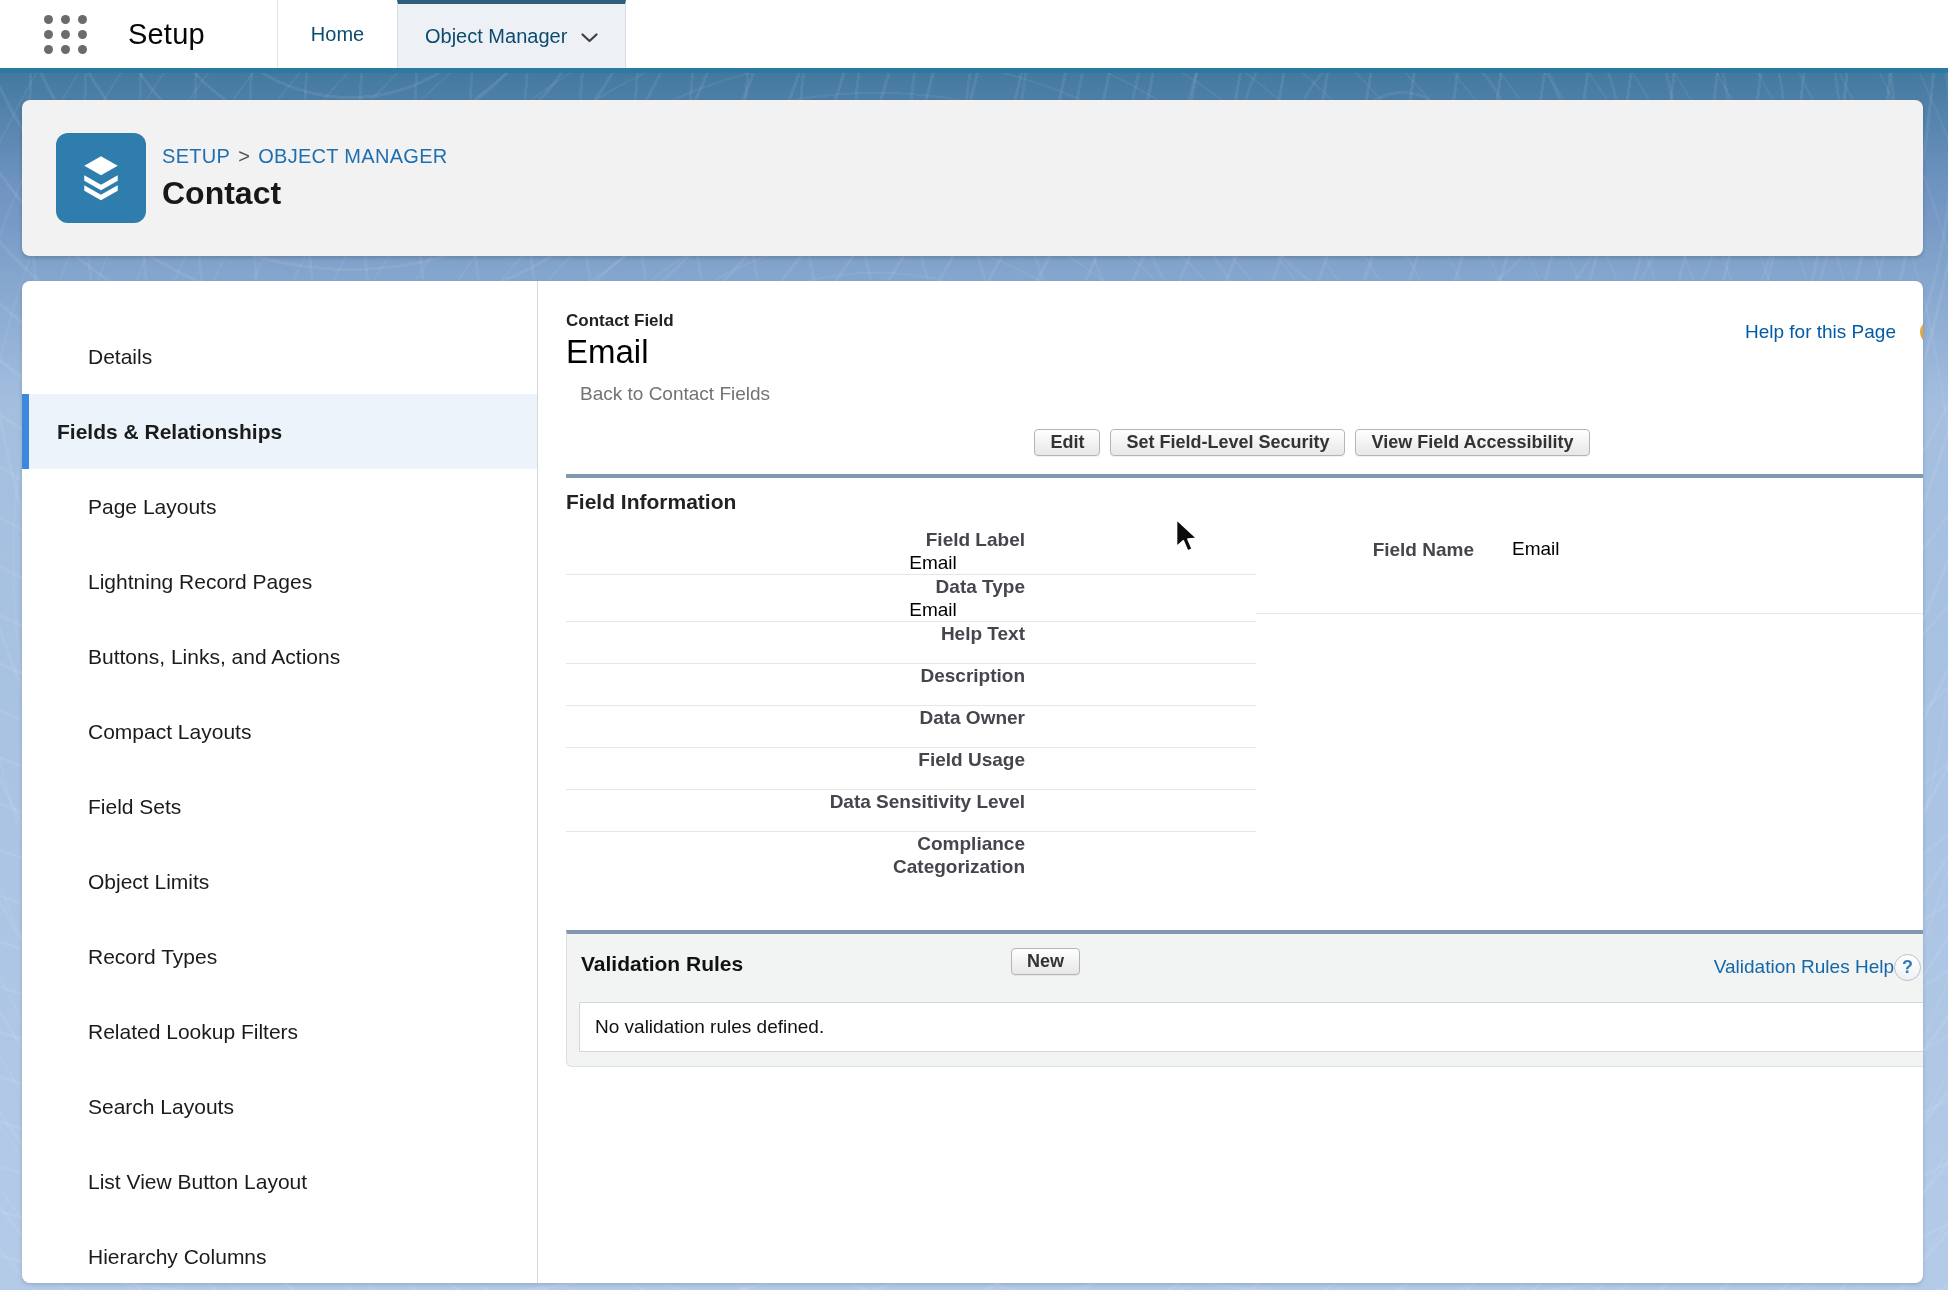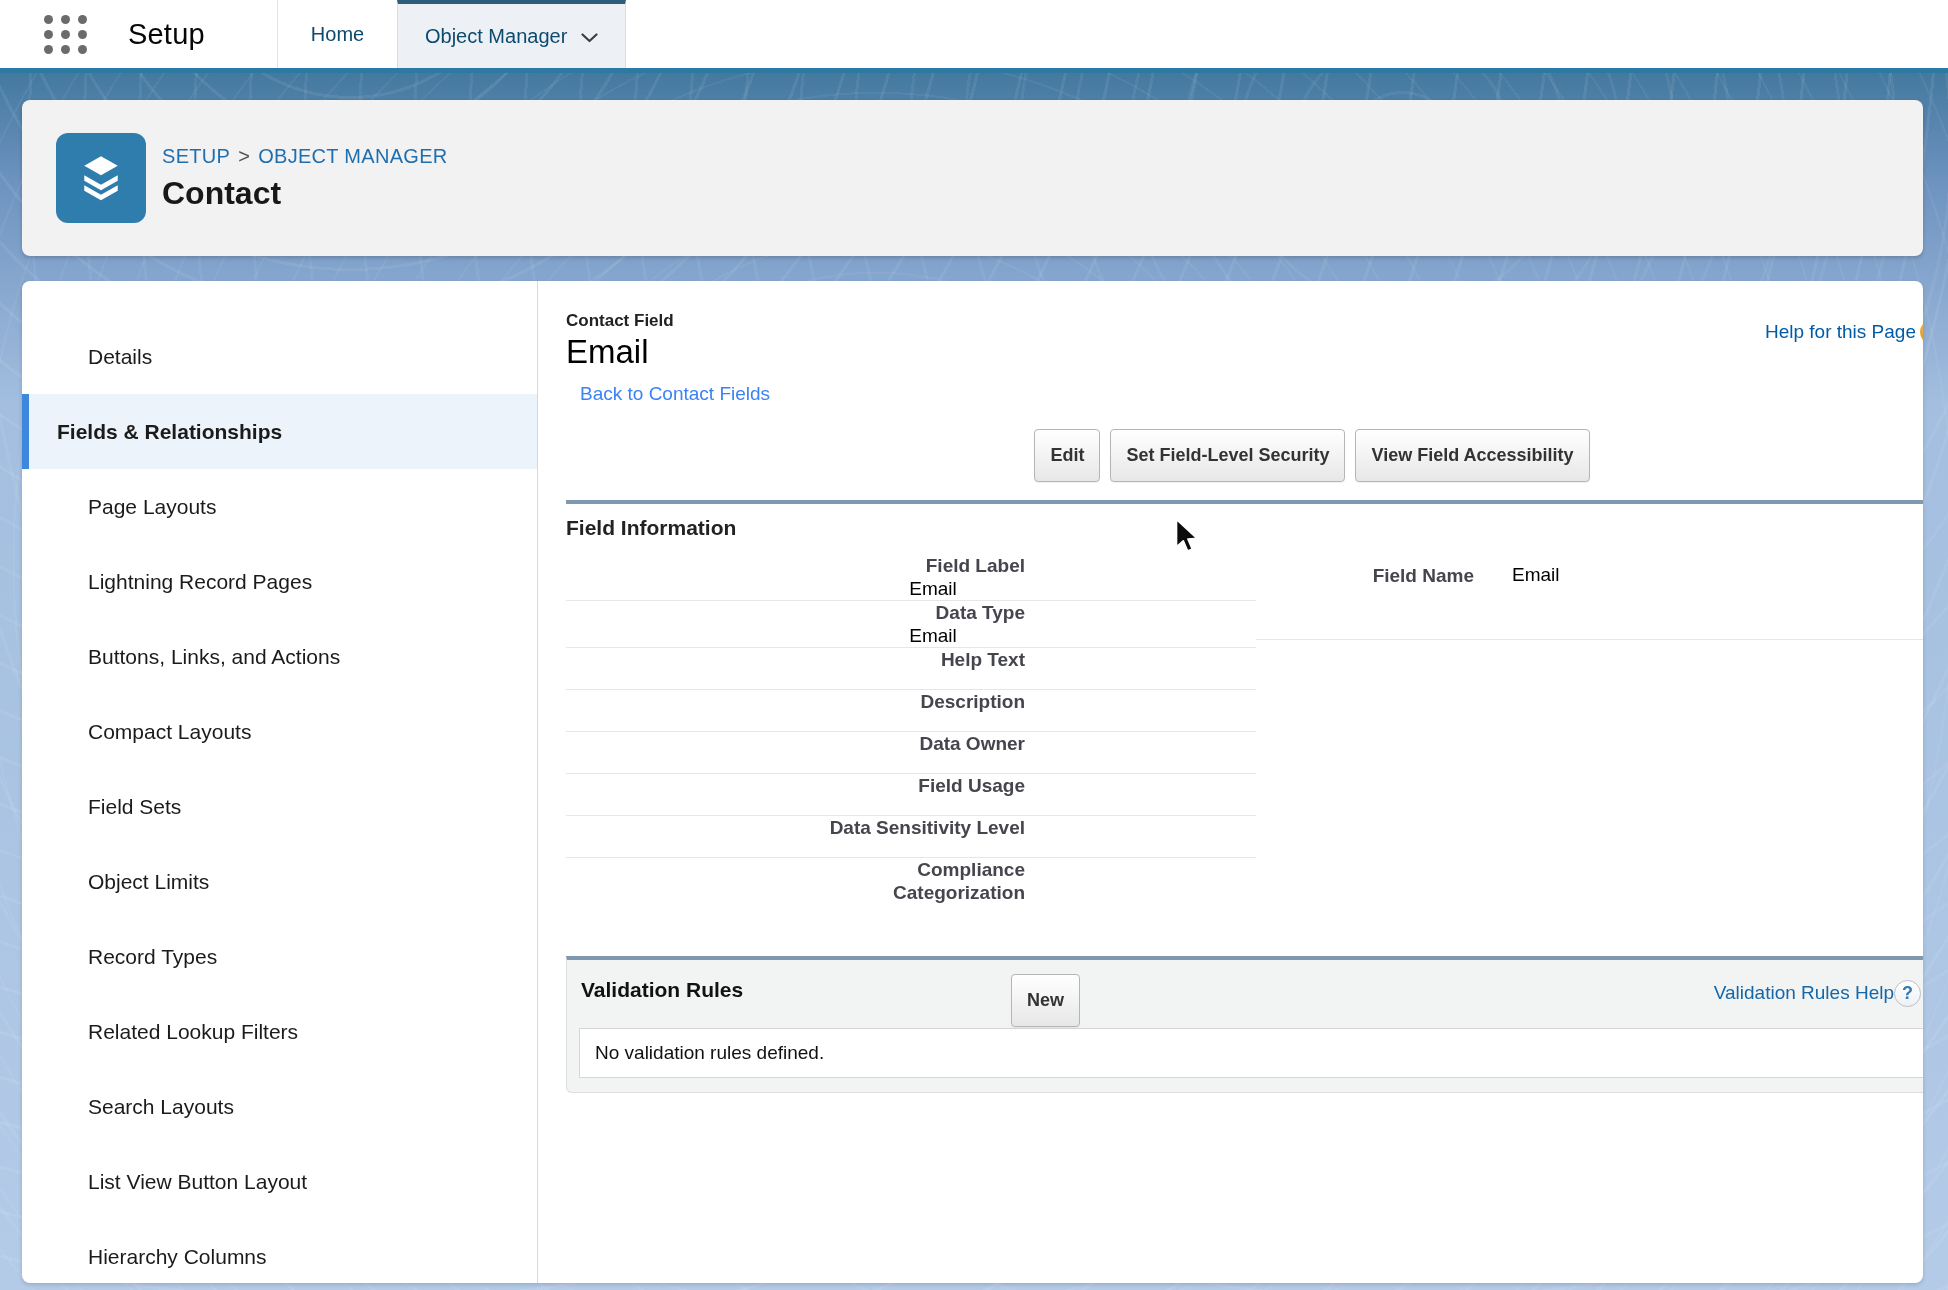--- a/index.html
+++ b/index.html
@@ -50,29 +50,29 @@
   .sidebar { width:516px; flex:none; border-right:1px solid #d8d8d8; padding-top:38px; }
   .sidebar li { list-style:none; height:75px; display:flex; align-items:center;
     padding-left:66px; font-size:21px; color:#1b1b1b; cursor:pointer; }
   .sidebar li.selected { background:#ecf3fb; font-weight:bold; padding-left:28px;
     border-left:7px solid #3d87dd; }
 
   .main { flex:1; position:relative; padding:30px 38px 0 28px; }
   .main-head { display:flex; justify-content:space-between; align-items:flex-start; }
   .field-type { font-size:17px; font-weight:bold; color:#222; }
   .field-title { margin-top:2px; font-size:33px; color:#000; }
-  .back-link { display:inline-block; margin:12px 0 0 14px; font-size:19px; color:#3b82f6; text-decoration:none; cursor:pointer; }
-  .help-page { display:flex; align-items:center; gap:4px; margin-top:8px; font-size:19px;
+  .back-link { display:inline-block; margin:12px 0 0 14px; font-size:19px; color:#737373; text-decoration:none; cursor:pointer; }
+  .help-page { display:flex; align-items:center; gap:24px; margin-top:8px; font-size:19px;
     color:#015ba7; text-decoration:none; cursor:pointer; }
   .help-orange { width:26px; height:26px; border-radius:50%; flex:none;
     background:radial-gradient(circle at 35% 30%, #f6bb55, #d98f1f 75%);
     color:#fff; font-weight:bold; font-size:17px; display:flex; align-items:center; justify-content:center; }
 
   .btn-row { margin-top:24px; display:flex; justify-content:center; gap:10px; position:relative; left:56px; }
-  .btn { padding:15px 15px; font-size:18px; font-weight:bold; color:#333;
+  .btn { padding:2px 15px; font-size:18px; font-weight:bold; color:#333;
     background:linear-gradient(#ffffff,#e7e7e8); border:1px solid #b5b5b5; border-radius:4px;
     box-shadow:0 1px 1px rgba(0,0,0,.06); cursor:pointer; white-space:nowrap; }
 
   .section { margin-top:18px; border-top:4px solid #8199af; padding-top:12px; }
   .section-title { font-size:21px; font-weight:bold; color:#222; }
   .fi-table { margin-top:14px; display:flex; }
   .fi-col { width:690px; flex:none; }
   .fi-row { display:flex; align-items:center; min-height:42px; border-bottom:1px solid #e6e6e6;flex-direction:column; }
   .fi-row:last-child { border-bottom:none; min-height:62px; }
   .fi-label { width:228px; flex:none; text-align:right; font-size:19px; font-weight:bold;

